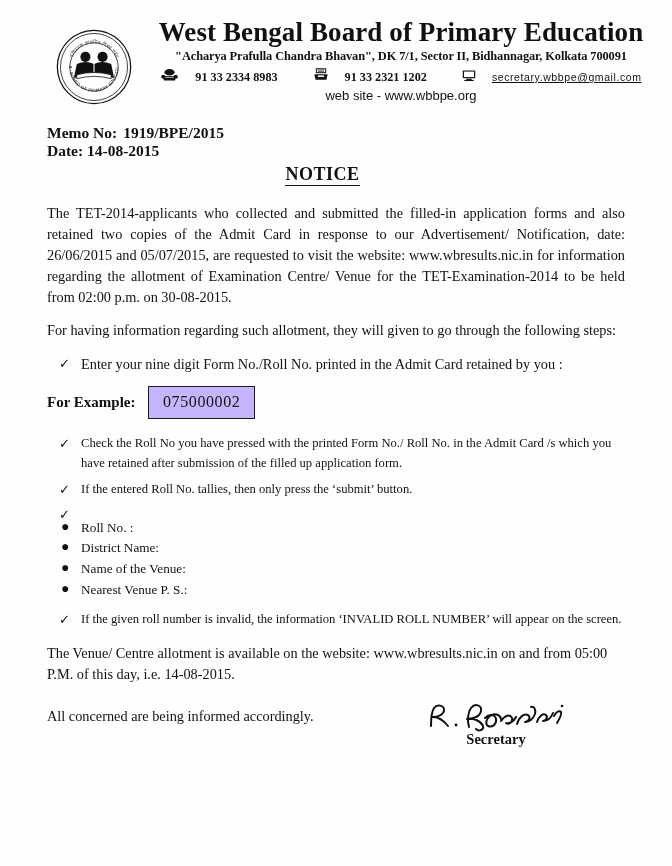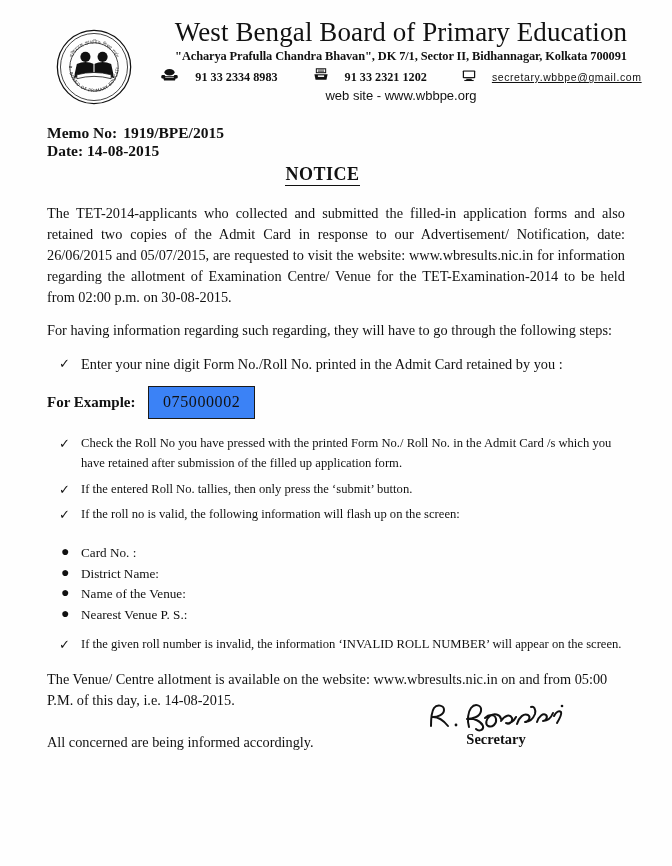--- a/index.html
+++ b/index.html
@@ -35,21 +35,21 @@
     left: 55px; top: 10px;
     width: 78px; height: 78px;
   }
   .head-text {
     margin-left: 146px;
     margin-right: 16px;
     text-align: center;
   }
   .org-title {
     font-size: 27px;
-    font-weight: normal;
+    font-weight: bold;
     letter-spacing: 0.1px;
     line-height: 1.05;
     white-space: nowrap;
   }
   .org-address {
     font-size: 12.4px;
     font-weight: bold;
     margin-top: 3px;
     white-space: nowrap;
     letter-spacing: -0.1px;
@@ -169,21 +169,21 @@
     font-size: 15px;
     font-weight: bold;
     width: 101px;
   }
   .example-box {
     border: 1.4px solid #1a1a1a;
     padding: 3px 14px 4px 14px;
     font-size: 16px;
     letter-spacing: 0.6px;
     min-width: 74px;
-    background: #3b82f6;
+    background: #c4b5fd;
   }
 
   .gap-sm { height: 9px; }
   .gap-md { height: 14px; }
 
   
   .sign-block {
     position: absolute;
     left: 396px; top: 700px;
     width: 200px;
@@ -285,21 +285,21 @@
   </div>
 
   <div class="notice-head">
     <span>NOTICE</span>
   </div>
 
   <div class="body-wrap">
 
     <p class="para"><span>The TET-2014-applicants who collected and submitted the filled-in application forms and also retained two copies of the Admit Card in response to our Advertisement/ Notification, date: 26/06/2015 and 05/07/2015, are requested to visit the website: </span><span class="u">www.wbresults.nic.in</span><span> for information regarding the allotment of Examination Centre/ Venue for the TET-Examination-2014 to be held from 02:00 p.m. on 30-08-2015.</span></p>
 
-    <p class="para intro-line">For having information regarding such regarding, they will have to go through the following steps:</p>
+    <p class="para intro-line">For having information regarding such allotment, they will given to go through the following steps:</p>
 
     <ul class="checks">
       <li>
         <span class="tick">✓</span>
         <span>Enter your nine digit Form No./Roll No. printed in the Admit Card retained by you :</span>
       </li>
     </ul>
 
     <div class="example-row">
       <div class="example-label">For Example:</div>
@@ -310,30 +310,29 @@
       <li>
         <span class="tick">✓</span>
         <span>Check the Roll No you have pressed with the printed Form No./ Roll No. in the Admit Card /s which you have retained after submission of the filled up application form.</span>
       </li>
       <li>
         <span class="tick">✓</span>
         <span>If the entered Roll No. tallies, then only press the ‘submit’ button.</span>
       </li>
       <li>
         <span class="tick">✓</span>
-        <span>If the roll no is valid, the following information will flash up on the screen:</span>
       </li>
     </ul>
 
     <div class="gap-md"></div>
 
     <ul class="dots dotlist">
       <li>
         <span class="dot">●</span>
-        <span>Card No.        :</span>
+        <span>Roll No.        :</span>
       </li>
       <li>
         <span class="dot">●</span>
         <span>District Name:</span>
       </li>
       <li>
         <span class="dot">●</span>
         <span>Name of the Venue:</span>
       </li>
       <li>

